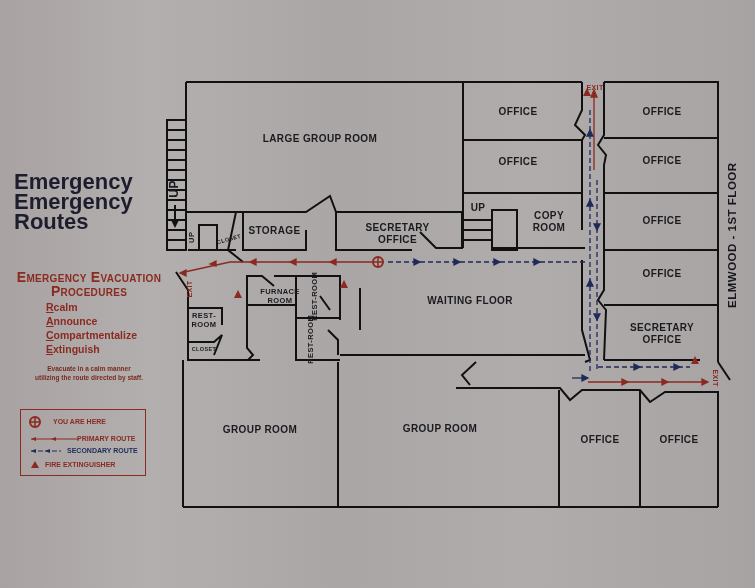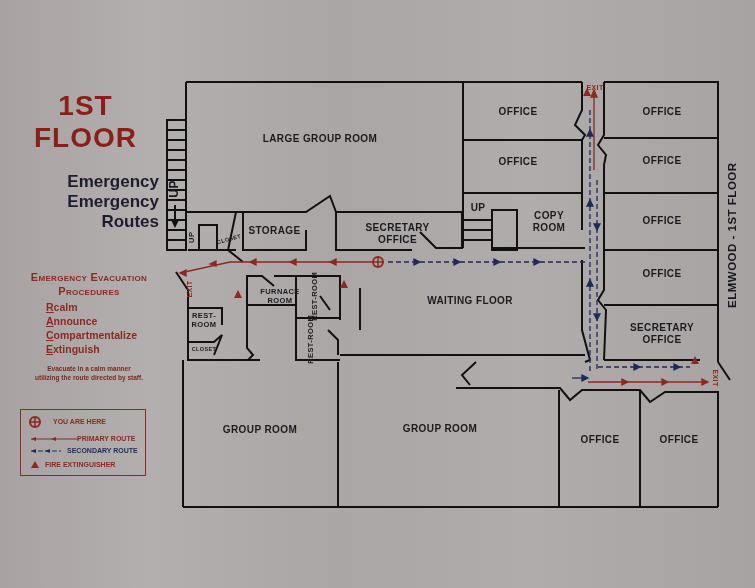--- a/index.html
+++ b/index.html
@@ -8,26 +8,26 @@
     background: linear-gradient(90deg, #a8a3a2 0%, #b3afae 20%, #aaa6a5 45%, #b0acab 70%, #a7a3a2 100%);
     font-family: "Liberation Sans", sans-serif;
     position:relative;
   }
   .sheet { position:absolute; left:0; top:0; width:755px; height:588px; }
   .title-1 {
     position:absolute; left:18px; top:90px; width:135px; text-align:center;
     font-weight:bold; font-size:28px; line-height:32px; color:#8a1f1a; letter-spacing:1px;
   }
   .subtitle {
-    position:absolute; left:14px; top:172px; width:145px; text-align:right;
-    font-weight:bold; font-size:17px; line-height:20px; color:#1e1d2e;
+    position:absolute; left:14px; top:172px; width:145px; text-align:left;
+    font-weight:bold; font-size:22px; line-height:20px; color:#1e1d2e;
   }
   .proc-head {
     position:absolute; left:14px; top:270px; width:150px; text-align:center;
-    font-weight:bold; font-size:11px; line-height:14px; color:#8a2a20; font-variant: small-caps; letter-spacing:0.3px;
+    font-weight:bold; font-size:14px; line-height:14px; color:#8a2a20; font-variant: small-caps; letter-spacing:0.3px;
   }
   .proc-list { position:absolute; left:46px; top:300px; font-weight:bold; font-size:10.5px; line-height:14px; color:#8a2a20; }
   .proc-list div span.u { text-decoration:underline; }
   .proc-note { position:absolute; left:14px; top:364px; width:150px; text-align:center; font-weight:bold; font-size:6.5px; line-height:9px; color:#7a2a20; }
   .legend {
     position:absolute; left:20px; top:409px; width:126px; height:67px;
     border:1.5px solid #8a2a20; box-sizing:border-box;
   }
   .leg-row { position:absolute; left:0; font-weight:bold; font-size:7px; color:#8a2a20; white-space:nowrap; }
   .leg-row.blue { color:#1f2a5a; }
@@ -42,24 +42,20 @@
   .room.small { font-size:7.5px; }
   .room.tiny { font-size:5.5px; }
   .vert { transform:rotate(-90deg); }
   svg.plan { position:absolute; left:0; top:0; }
 </style>
 </head>
 <body>
 
 <div class="sheet">
 
-  <div class="title-1">
-    <div>1ST</div>
-    <div>FLOOR</div>
-  </div>
   <div class="subtitle">
     <div>Emergency</div>
     <div>Emergency</div>
     <div>Routes</div>
   </div>
 
   <div class="proc-head">
     <div>Emergency Evacuation</div>
     <div>Procedures</div>
   </div>

